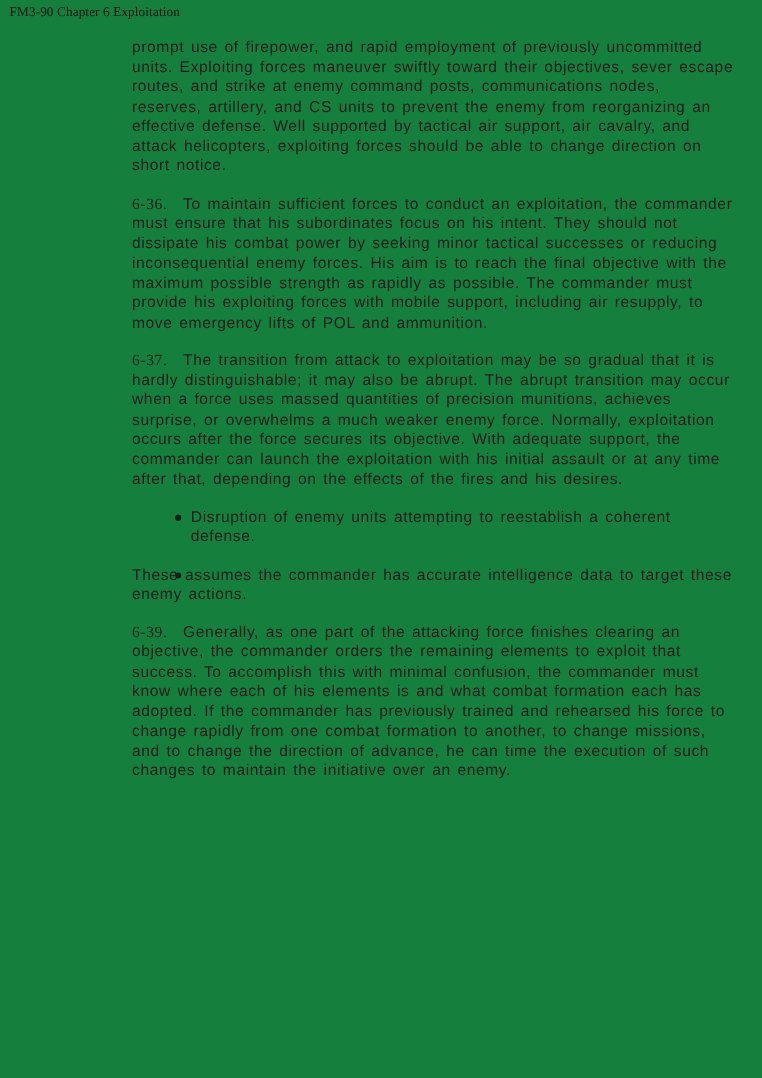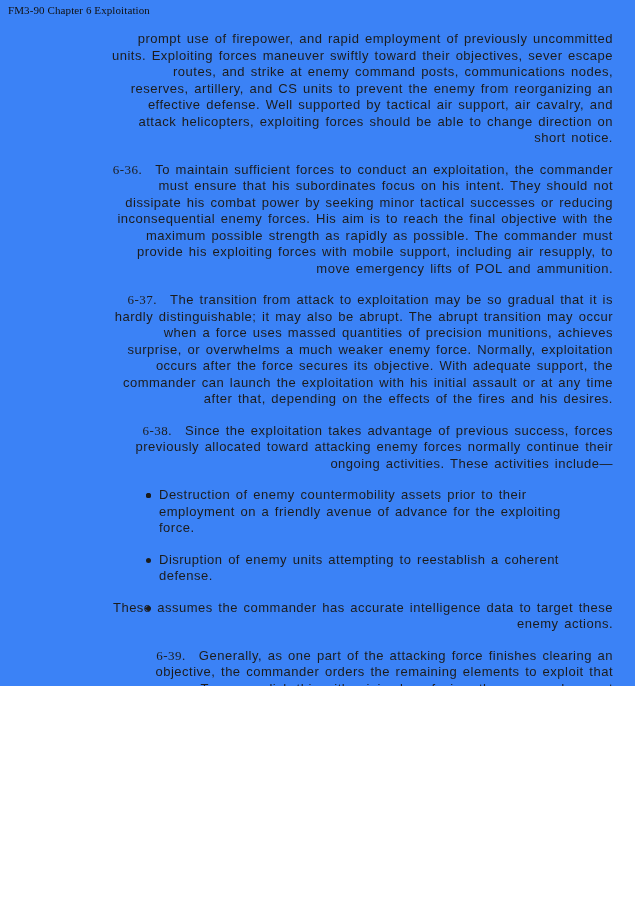--- a/index.html
+++ b/index.html
@@ -1,42 +1,42 @@
 <!DOCTYPE html>
 <html><head>
 <meta charset="utf-8">
 <style>
   * { margin: 0; padding: 0; box-sizing: border-box; }
   html, body { background: #ffffff; }
   .page {
     position: relative;
     width: 635px;
-    height: 686px;
-    background: #3b82f6;
+    height: 898px;
+    background: #15803d;
     overflow: hidden;
     font-family: "Liberation Sans", sans-serif;
     color: #1c1c1c;
   }
   .page-header {
     font-family: "Liberation Serif", serif;
     font-size: 11px;
     color: #111111;
     padding: 4px 0 0 8px;
     letter-spacing: 0.1px;
   }
   .doc-body {
     margin: 14px 0 0 110px;
     width: 503px;
     font-size: 13px;
     line-height: 16.5px;
     letter-spacing: 0.5px;
     word-spacing: 1.5px;
     color: #1c1c1c;
   }
-  .doc-body p { margin: 15px 0 15px 0; text-align: right; }
+  .doc-body p { margin: 15px 0 15px 0; }
   .para-num {
     display: inline-block;
     margin-right: 13px;
     font-family: Liberation Serif, serif;
   }
   ul.doc-list {
     list-style: none;
     margin: 0 0 15px 36px;
     padding: 0;
   }
@@ -64,29 +64,24 @@
   <div class="page-header">FM3-90 Chapter 6 Exploitation</div>
 
   <div class="doc-body">
 
     <p>prompt use of firepower, and rapid employment of previously uncommitted units. Exploiting forces maneuver swiftly toward their objectives, sever escape routes, and strike at enemy command posts, communications nodes, reserves, artillery, and CS units to prevent the enemy from reorganizing an effective defense. Well supported by tactical air support, air cavalry, and attack helicopters, exploiting forces should be able to change direction on short notice.</p>
 
     <p><span class="para-num">6-36.</span><span>To maintain sufficient forces to conduct an exploitation, the commander must ensure that his subordinates focus on his intent. They should not dissipate his combat power by seeking minor tactical successes or reducing inconsequential enemy forces. His aim is to reach the final objective with the maximum possible strength as rapidly as possible. The commander must provide his exploiting forces with mobile support, including air resupply, to move emergency lifts of POL and ammunition.</span></p>
 
     <p><span class="para-num">6-37.</span><span>The transition from attack to exploitation may be so gradual that it is hardly distinguishable; it may also be abrupt. The abrupt transition may occur when a force uses massed quantities of precision munitions, achieves surprise, or overwhelms a much weaker enemy force. Normally, exploitation occurs after the force secures its objective. With adequate support, the commander can launch the exploitation with his initial assault or at any time after that, depending on the effects of the fires and his desires.</span></p>
 
-    <p><span class="para-num">6-38.</span><span>Since the exploitation takes advantage of previous success, forces previously allocated toward attacking enemy forces normally continue their ongoing activities. These activities include—</span></p>
 
     <ul class="doc-list">
       <li>
         <span class="bullet"></span>
-      </li>
-      <li>
-        <span class="bullet"></span>
-        <span>Destruction of enemy countermobility assets prior to their employment on a friendly avenue of advance for the exploiting force.</span>
       </li>
       <li>
         <span class="bullet"></span>
         <span>Disruption of enemy units attempting to reestablish a coherent defense.</span>
       </li>
       <li>
         <span class="bullet"></span>
       </li>
     </ul>
 

